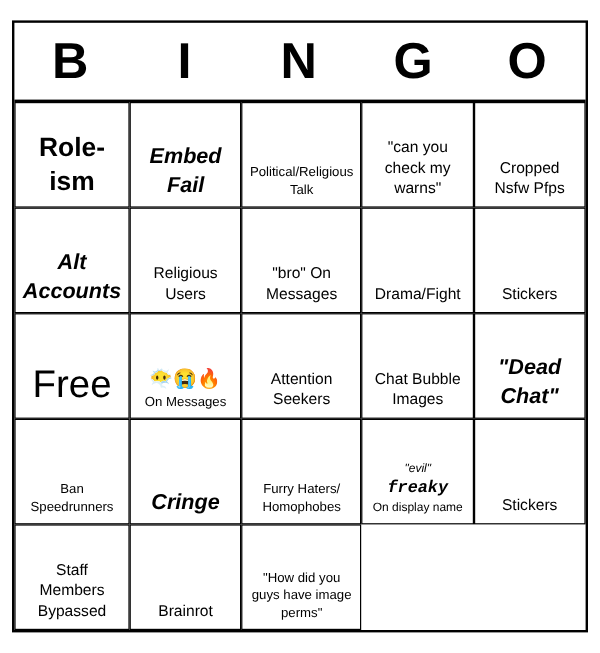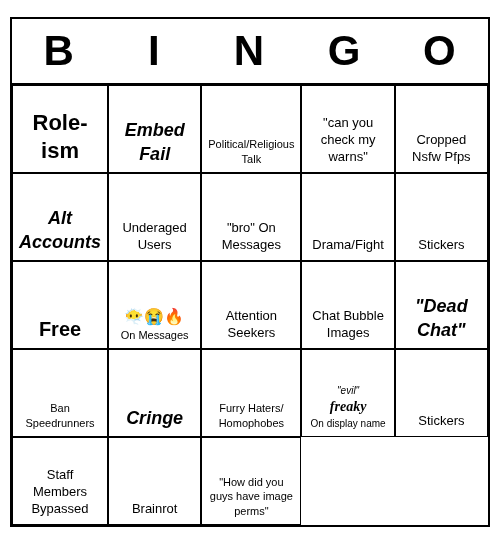--- a/index.html
+++ b/index.html
@@ -49,35 +49,35 @@
     .cell.large-text {
       font-size: 22px;
       font-weight: bold;
     }
     .cell.medium-text {
       font-size: 18px;
       font-weight: bold;
       font-style: italic;
     }
     .cell.free {
-      font-size: 20px;
-      font-weight: bold;
+      font-size: 32px;
+      font-weight: normal;
     }
     .cell.small-text {
       font-size: 11px;
     }
     .emoji-line {
       font-size: 16px;
     }
     .evil-text {
       font-size: 10px;
       font-style: italic;
     }
     .freaky-text {
-      font-family: Liberation Serif, serif;
+      font-family: Liberation Mono, monospace;
       font-size: 14px;
       font-weight: bold;
       font-style: italic;
     }
   </style>
 </head>
 <body>
 
 <div class="bingo-card">
   <div class="bingo-header">
@@ -102,21 +102,21 @@
       <span>"can you check my warns"</span>
     </div>
 
     <div class="cell">
       <span>Cropped Nsfw Pfps</span>
     </div>
     <div class="cell medium-text">
       <span>Alt Accounts</span>
     </div>
     <div class="cell">
-      <span>Underaged Users</span>
+      <span>Religious Users</span>
     </div>
     <div class="cell">
       <span>"bro" On Messages</span>
     </div>
 
     <div class="cell">
       <span>Drama/Fight</span>
     </div>
     <div class="cell">
       <span>Stickers</span>

